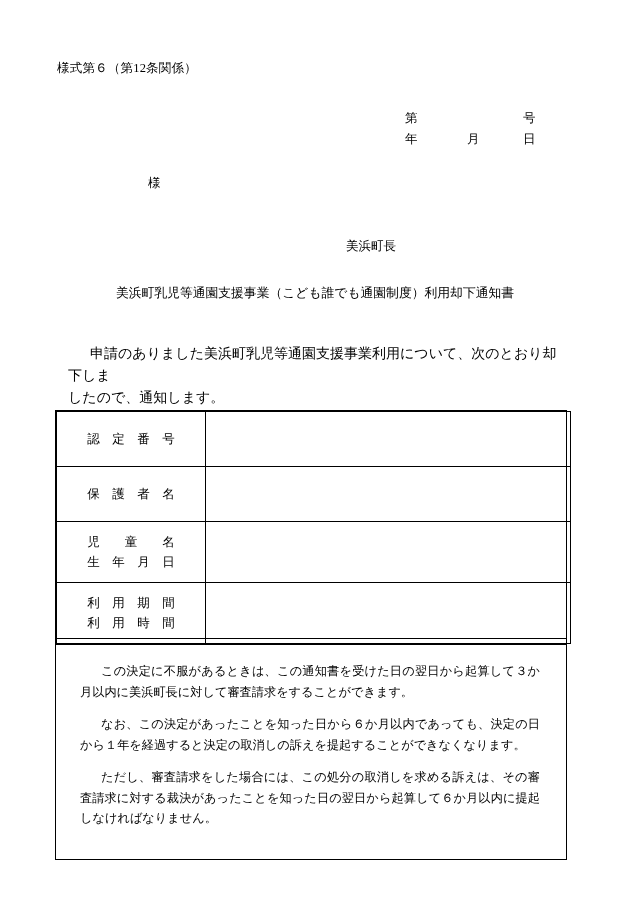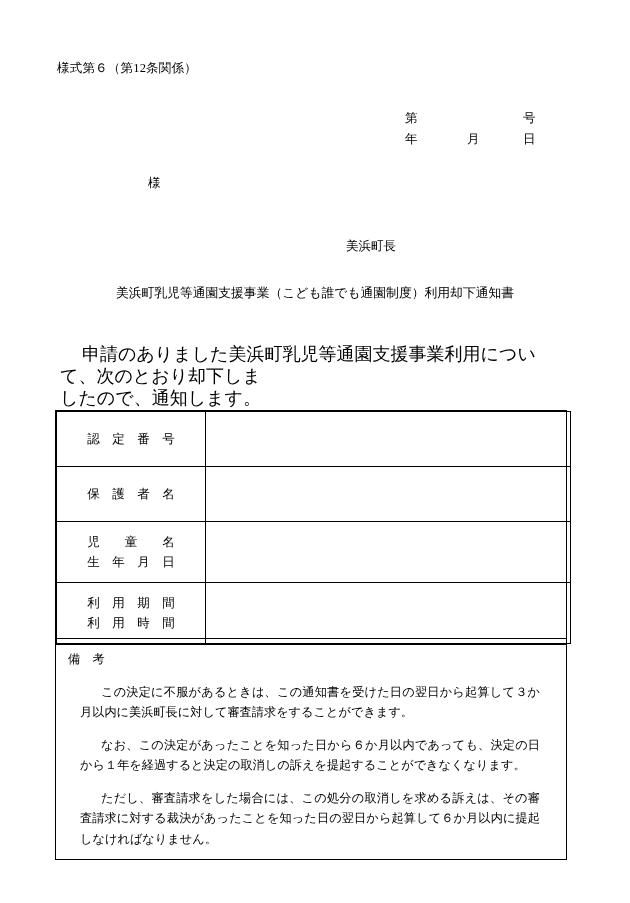--- a/index.html
+++ b/index.html
@@ -75,24 +75,24 @@
     top: 285px;
     width: 630px;
     text-align: center;
     font-size: 12.8px;
     white-space: nowrap;
   }
 
   
   .intro {
     position: absolute;
-    left: 60px;
+    left: 68px;
     top: 343px;
     width: 490px;
-    font-size: 18px;
+    font-size: 14px;
     line-height: 22px;
   }
   .intro .l1 { text-indent: 22px; }
 
   
   .table {
     position: absolute;
     left: 55px;
     top: 410px;
     width: 512px;
@@ -210,19 +210,18 @@
             <span class="lbl-line">利　用　期　間</span>
             <span class="lbl-line">利　用　時　間</span>
           </td>
           <td class="val-cell"></td>
         </tr>
       </tbody>
     </table>
   </div>
 
   <div class="remarks">
-    <div class="head">備　考</div>
     <p>この決定に不服があるときは、この通知書を受けた日の翌日から起算して３か月以内に美浜町長に対して審査請求をすることができます。</p>
     <p>なお、この決定があったことを知った日から６か月以内であっても、決定の日から１年を経過すると決定の取消しの訴えを提起することができなくなります。</p>
     <p>ただし、審査請求をした場合には、この処分の取消しを求める訴えは、その審査請求に対する裁決があったことを知った日の翌日から起算して６か月以内に提起しなければなりません。</p>
   </div>
 
 </div>
 
 </body></html>

